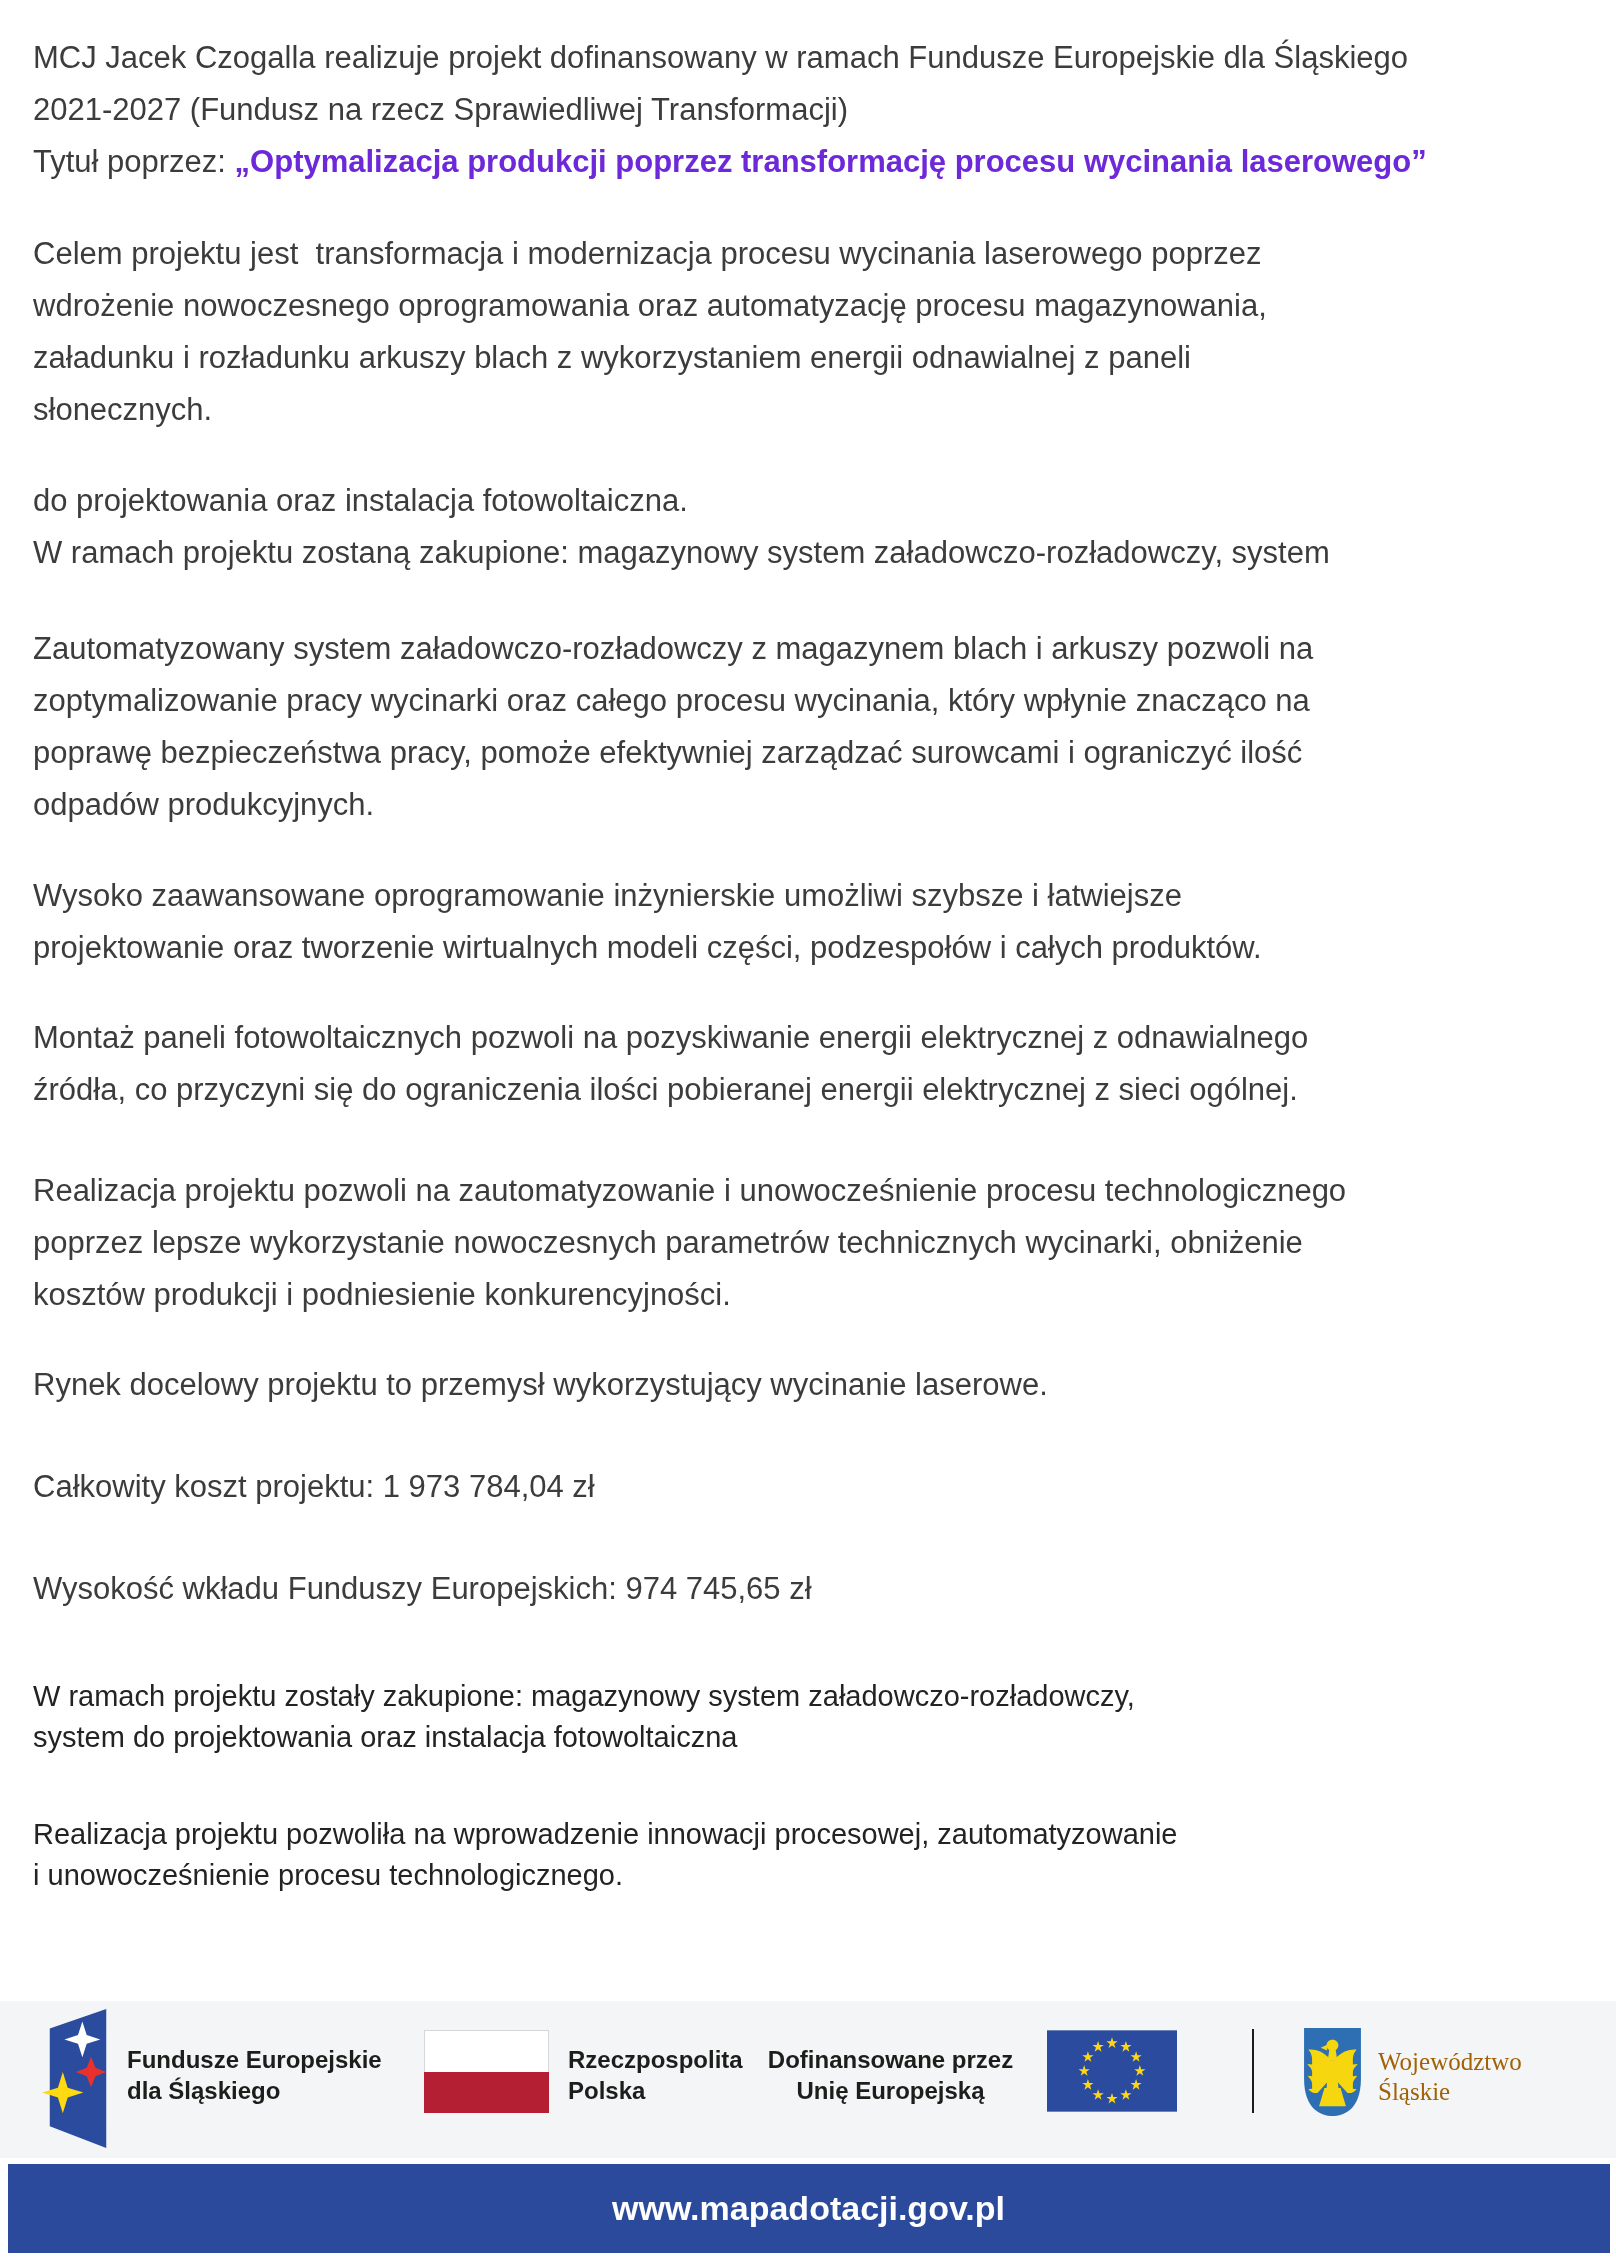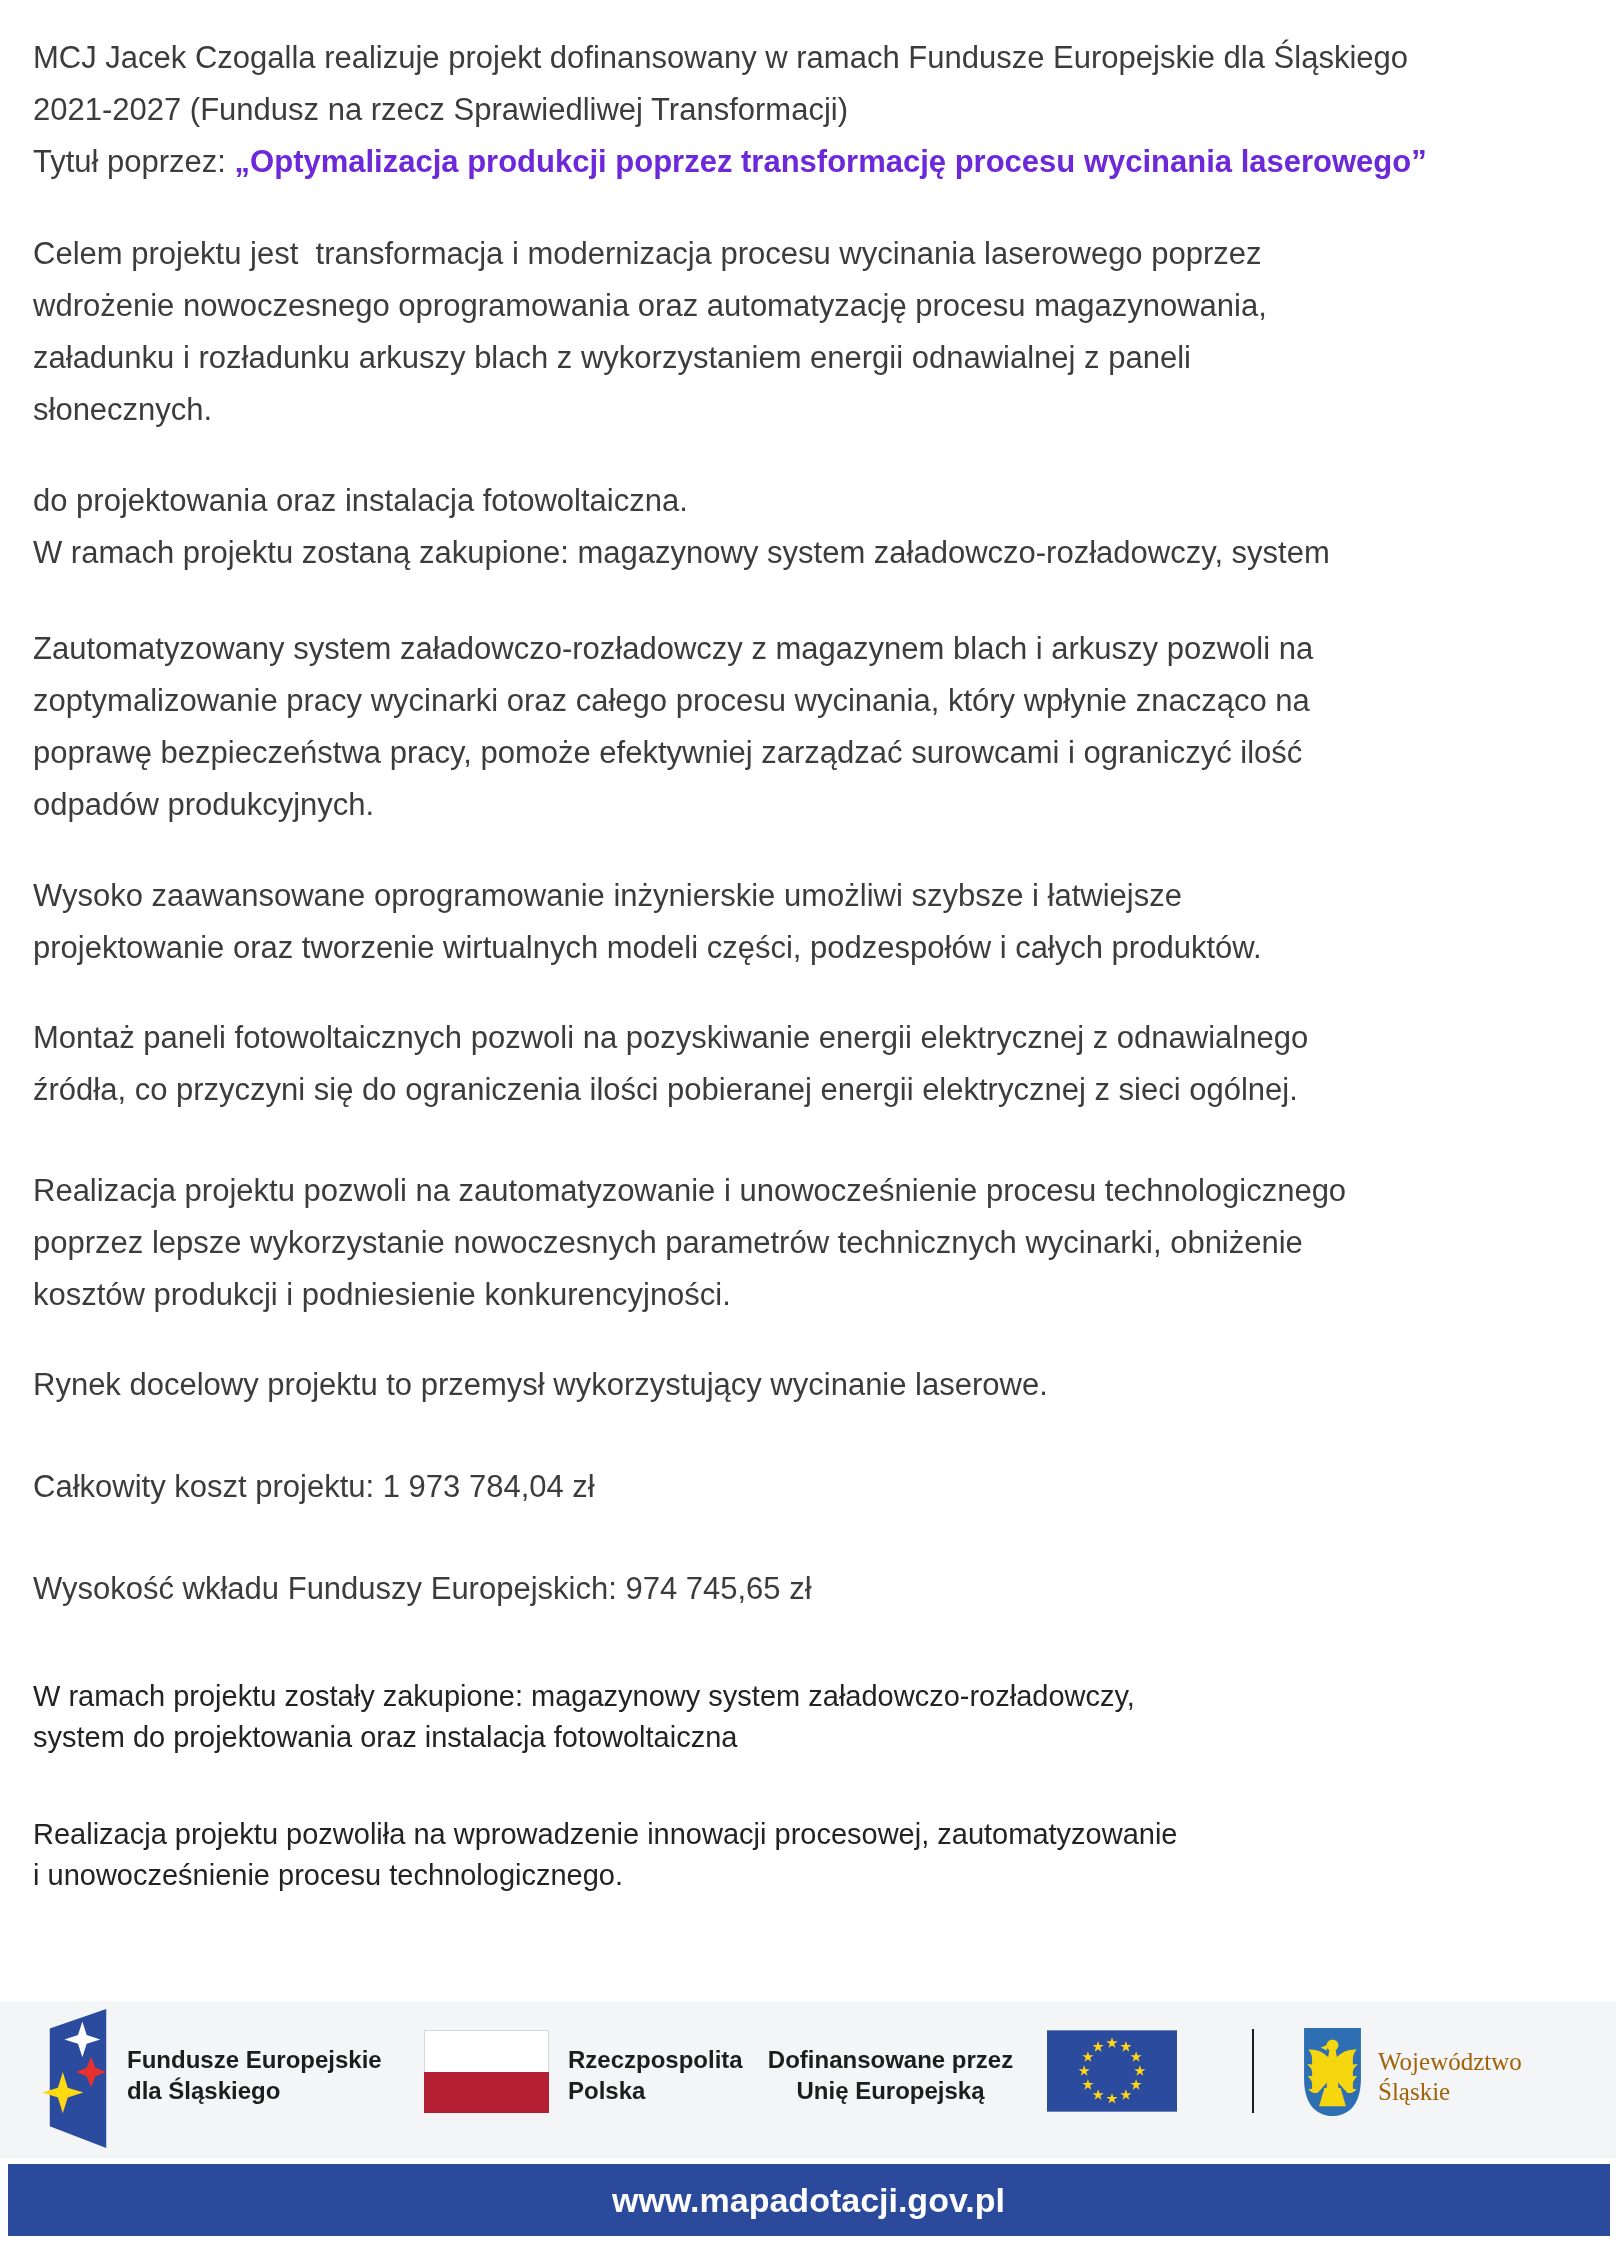--- a/index.html
+++ b/index.html
@@ -25,21 +25,21 @@
   .pl-flag .red{position:absolute;left:0;top:50%;width:100%;height:50%;}
   .eu-flag{position:absolute;left:1047px;top:2030px;width:130px;height:82px;}
   .v-divider{position:absolute;left:1252px;top:2029px;width:1.6px;height:84px;background:#1c1c1c;}
   .herb{position:absolute;left:1304px;top:2028px;width:57px;height:88px;}
   .slaskie-label{
     position:absolute;left:1378px;top:2033px;color:#a16207;font-size:25px;line-height:30px;
     font-family:"Liberation Serif",serif;white-space:pre;margin-top:14px;
   }
   
   .bottom-bar{
-    position:absolute;left:7.5px;top:2164px;width:1602px;height:72px;
+    position:absolute;left:7.5px;top:2164px;width:1602px;height:89px;
     display:flex;align-items:center;justify-content:center;
   }
   .bottom-bar .url{color:#ffffff;font-size:34px;font-weight:bold;letter-spacing:0px;}
 </style>
 </head>
 <body>
 
 <div class="page">
 
   <div class="para" style="top:32px">

